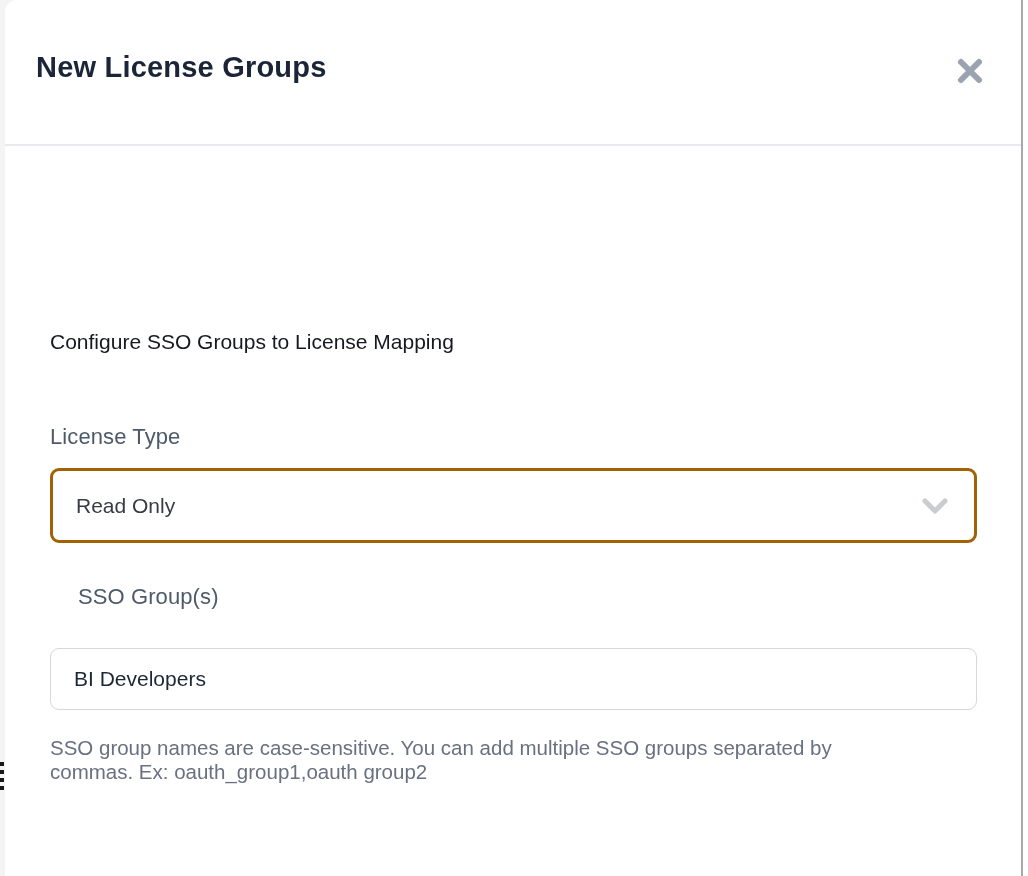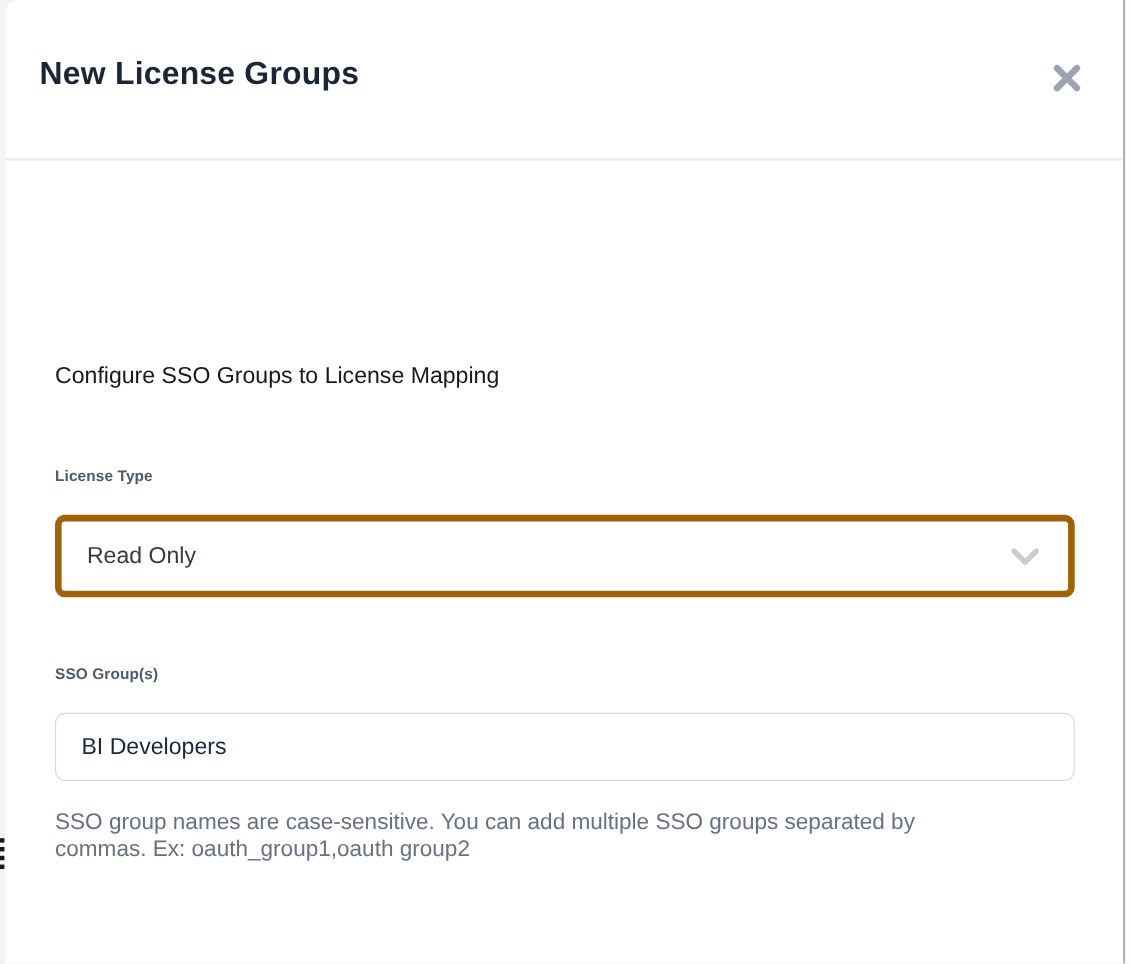--- a/index.html
+++ b/index.html
@@ -100,37 +100,37 @@
     left: 45px;
     top: 186px;
     font-size: 21px;
     font-weight: 400;
     color: #16191f;
   }
 
   .field-label {
     position: absolute;
     left: 45px;
-    font-size: 14px;
-    font-weight: 700;
+    font-size: 22px;
+    font-weight: 400;
     color: #4d5a6a;
     letter-spacing: 0.1px;
   }
 
   .label-license-type { top: 280px; }
-  .label-sso-groups   { top: 460px; }
+  .label-sso-groups   { top: 440px; margin-left: 28px; }
 
   .select-box {
     position: absolute;
     left: 45px;
     top: 324px;
     width: 927px;
     height: 75px;
     background: #ffffff;
-    border: 6px solid #a16207;
+    border: 3px solid #a16207;
     border-radius: 9px;
     display: flex;
     align-items: center;
     justify-content: space-between;
     padding: 0 26px 0 23px;
     cursor: pointer;
   }
 
   .select-value {
     font-size: 21px;

